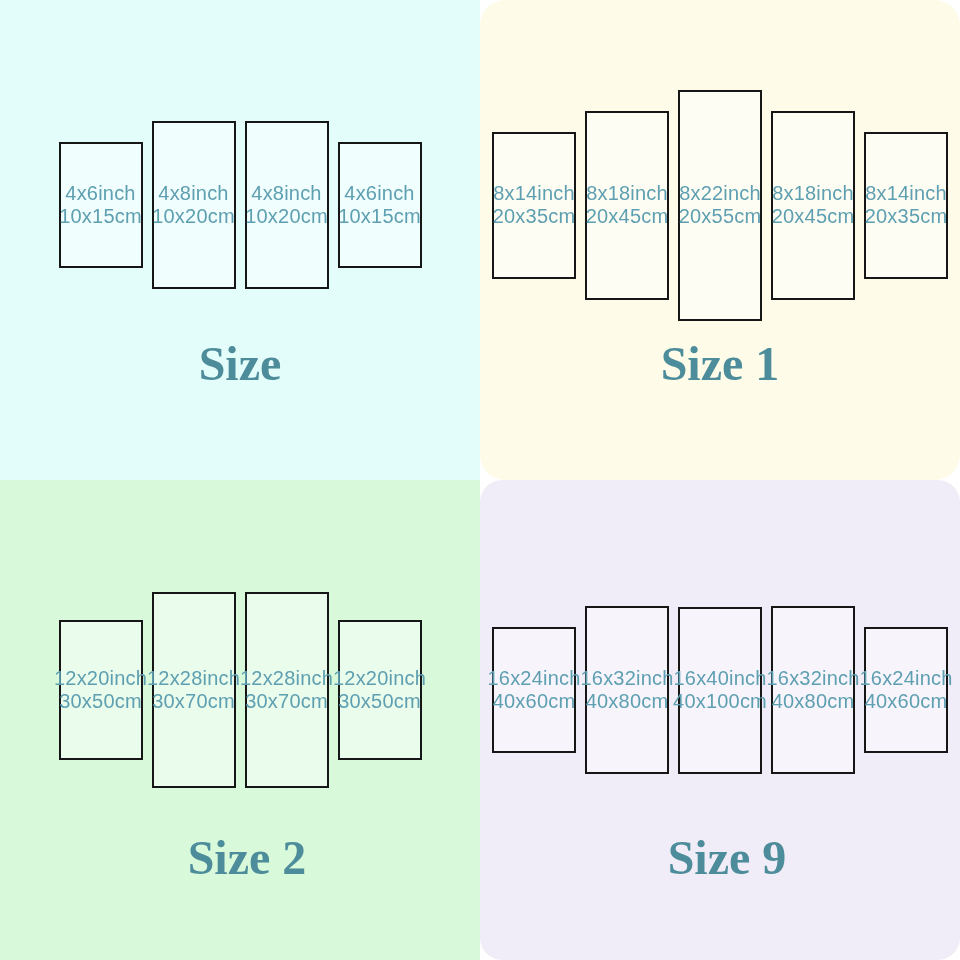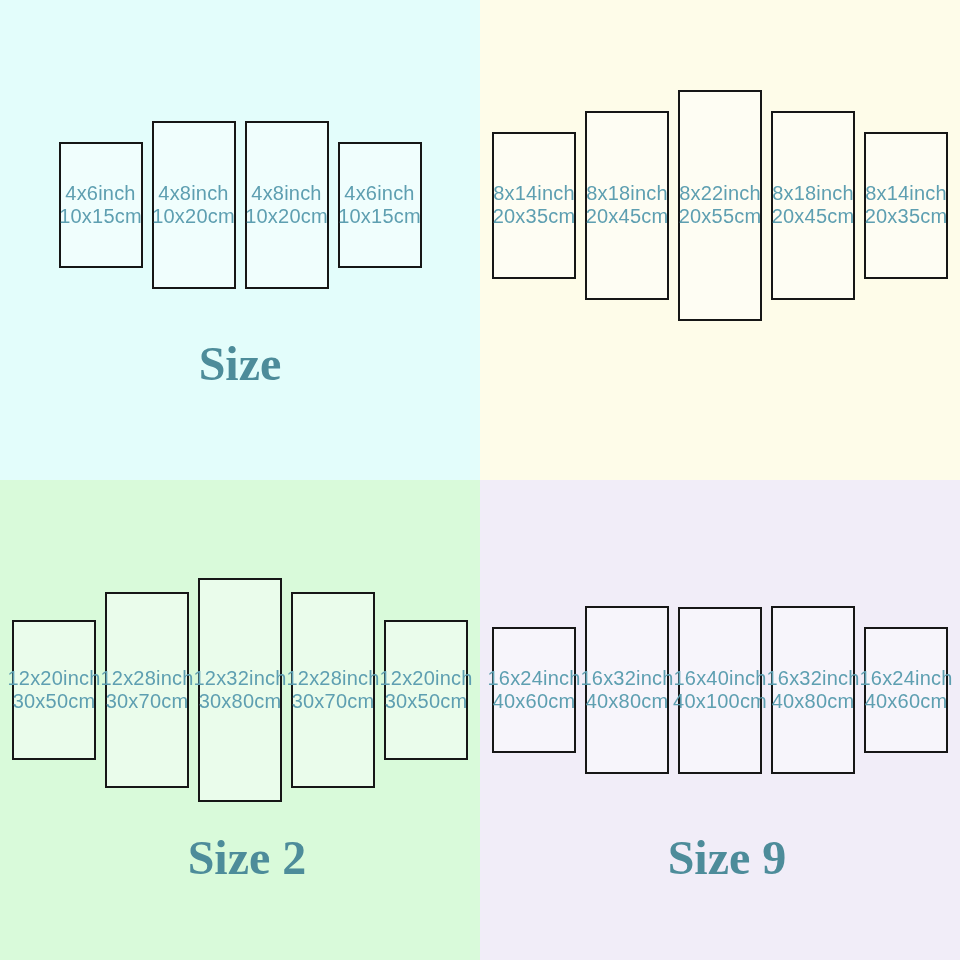--- a/index.html
+++ b/index.html
@@ -15,21 +15,21 @@
     background: #ffffff;
     position: relative;
     overflow: hidden;
   }
   .quadrant {
     position: absolute;
     width: 480px;
     height: 480px;
   }
   .q0 { left: 0;     top: 0; }
-  .q1 { left: 480px; top: 0; }
+  .q1 { left: 480px; top: 0; border-radius: 25px; }
   .q2 { left: 0;     top: 480px; }
   .q3 { left: 480px; top: 480px; }
 
   .panel-row {
     position: absolute;
     left: 0; right: 0;
     height: 240px;
     display: flex;
     justify-content: center;
     align-items: center;
@@ -128,59 +128,54 @@
         <span>20x45cm</span>
       </div>
     </div>
     <div class="panel" style="height: 147px;">
       <div class="panel-label">
         <span>8x14inch</span>
         <span>20x35cm</span>
       </div>
     </div>
   </div>
+  <div class="quadrant-title">Size 1</div>
 </div>
 
 <div class="quadrant q2 q-bottom" style="background: rgb(217, 250, 218);">
   <div class="panel-row">
     <div class="panel" style="height: 140px;">
       <div class="panel-label">
         <span>12x20inch</span>
         <span>30x50cm</span>
       </div>
     </div>
     <div class="panel" style="height: 196px;">
       <div class="panel-label">
         <span>12x28inch</span>
         <span>30x70cm</span>
       </div>
     </div>
-    <div class="panel" style="height: 224px;">
-      <div class="panel-label">
-        <span>12x32inch</span>
-        <span>30x80cm</span>
-      </div>
-    </div>
     <div class="panel" style="height: 196px;">
       <div class="panel-label">
         <span>12x28inch</span>
         <span>30x70cm</span>
       </div>
     </div>
     <div class="panel" style="height: 140px;">
       <div class="panel-label">
         <span>12x20inch</span>
         <span>30x50cm</span>
       </div>
     </div>
   </div>
   <div class="quadrant-title">Size 2</div>
 </div>
 
-<div class="quadrant q3 q-bottom" style="background: rgb(241, 237, 248);">
+<div class="quadrant q3 q-bottom" style="background: rgb(241, 237, 248); border-radius: 22px;">
   <div class="panel-row">
     <div class="panel" style="height: 126px;">
       <div class="panel-label">
         <span>16x24inch</span>
         <span>40x60cm</span>
       </div>
     </div>
     <div class="panel" style="height: 168px;">
       <div class="panel-label">
         <span>16x32inch</span>

